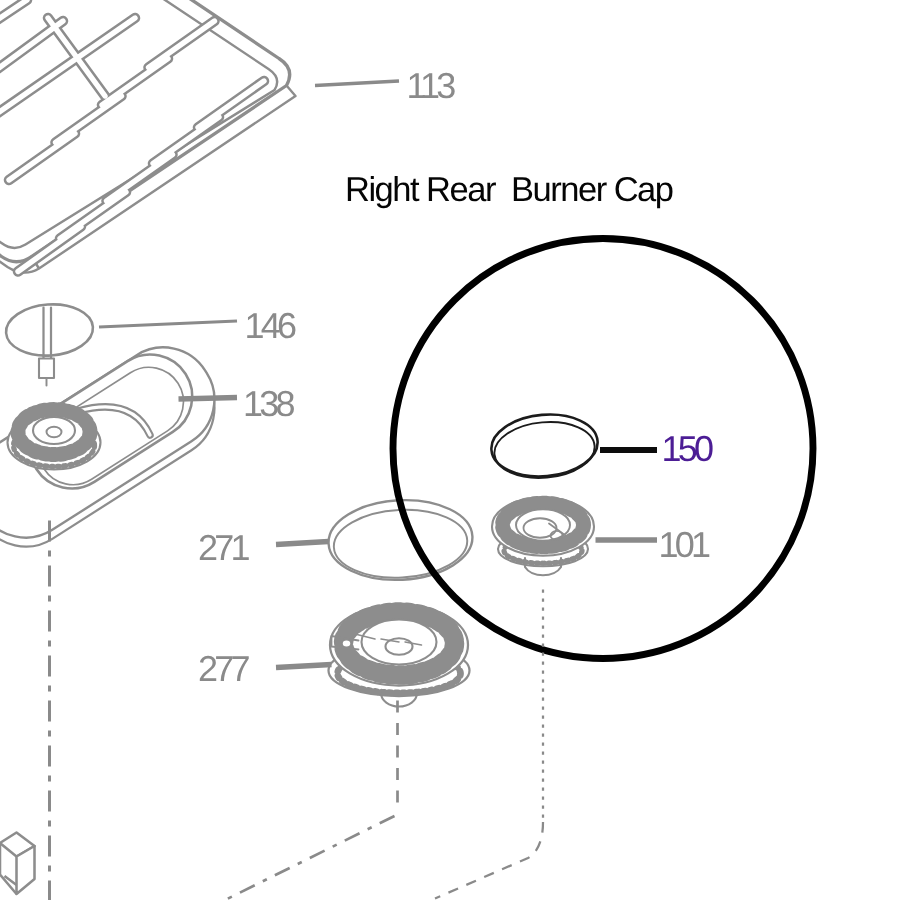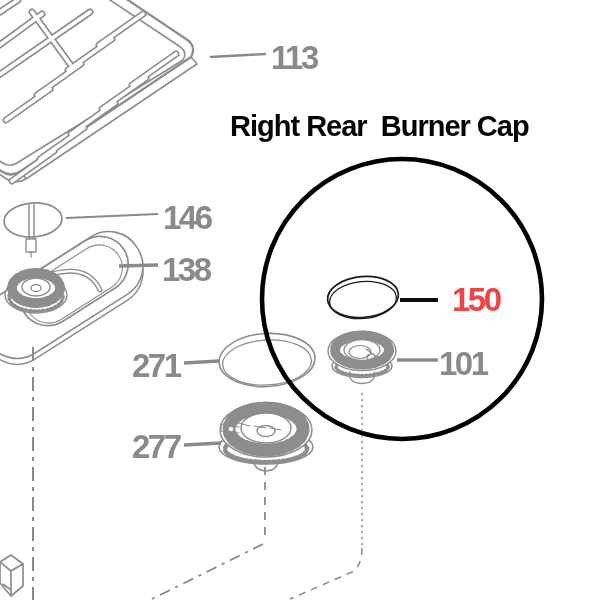--- a/index.html
+++ b/index.html
@@ -2,27 +2,27 @@
 <html><head>
 <meta charset="utf-8">
 <style>
   html,body{margin:0;padding:0;background:#ffffff;}
   #canvas{
     position:relative;width:600px;height:600px;background:#ffffff;overflow:hidden;
     font-family:"Liberation Sans",sans-serif;
   }
   #art{position:absolute;left:0;top:0;}
   .part-label{
-    position:absolute;font-weight:700;font-size:33px;line-height:33px;
+    position:absolute;font-weight:400;font-size:24px;line-height:33px;
     letter-spacing:-2.5px;color:#8a8a8a;white-space:pre;
   }
-  .part-label.highlight{color:#ef4444;margin-left:11px;}
+  .part-label.highlight{color:#4c1d95;}
   #title{
     position:absolute;left:230px;top:108px;width:360px;
-    font-weight:700;font-size:29px;line-height:36px;letter-spacing:-1px;
+    font-weight:400;font-size:23px;line-height:36px;letter-spacing:-1px;
     color:#050505;white-space:pre;
   }
 </style>
 </head>
 <body>
 
 <div id="canvas">
 
   <svg id="art" width="600" height="600" viewBox="0 0 600 600">
 

